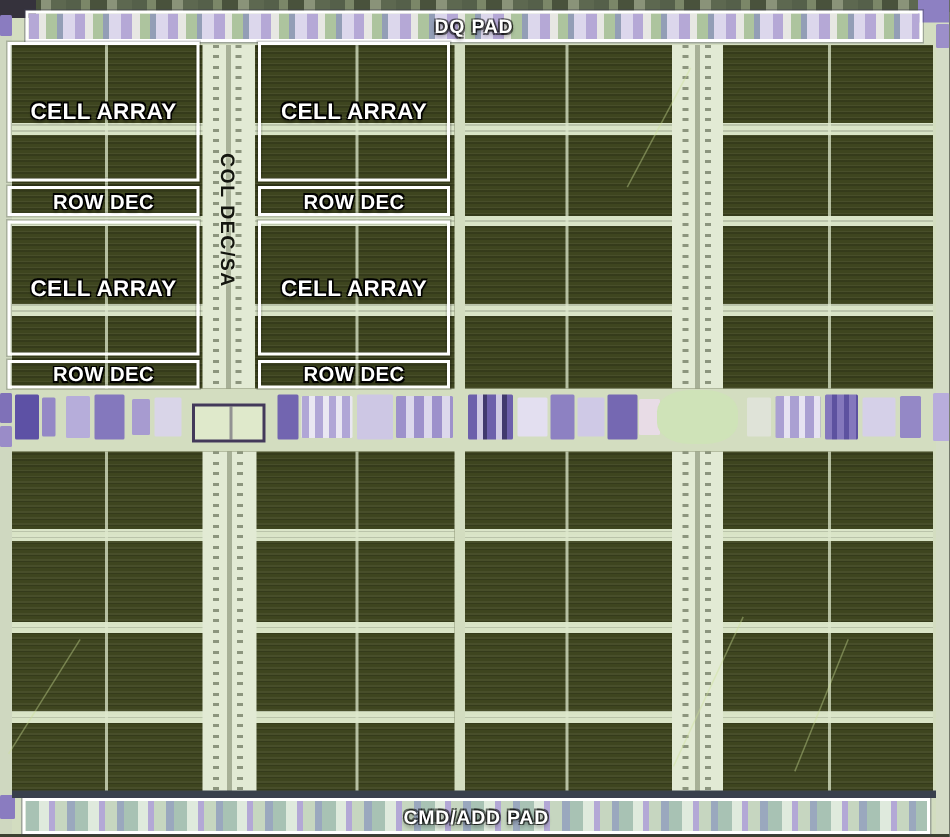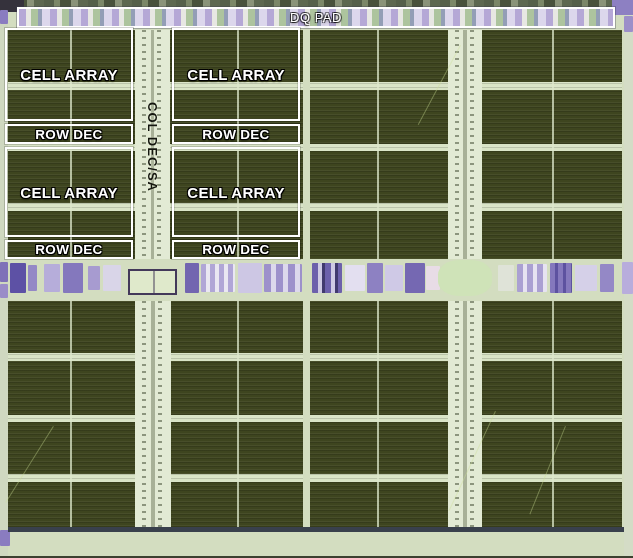--- a/index.html
+++ b/index.html
@@ -47,21 +47,21 @@
   }
   .pad-band.top{
     left:17px;top:7px;width:598px;height:21px;
     background:repeating-linear-gradient(90deg,#b5a8d6 0 7px,#e7e7e3 7px 12px,#adc49e 12px 19px,#939eb6 19px 23px,#dcd7ec 23px 31px);
   }
   .pad-band.bottom{
     left:15px;top:532px;width:605px;height:24px;
     background:repeating-linear-gradient(90deg,#a8c2b4 0 9px,#dfeadd 9px 16px,#b3a8d6 16px 20px,#c6d6c0 20px 28px,#9aa8be 28px 33px);
   }
   .pad-label{
-    color:#fff;font-weight:normal;font-size:13px;letter-spacing:.5px;
+    color:#fff;font-weight:bold;font-size:13px;letter-spacing:.5px;
     text-shadow:-1px -1px 0 rgba(0,0,0,.55),1px -1px 0 rgba(0,0,0,.55),-1px 1px 0 rgba(0,0,0,.55),1px 1px 0 rgba(0,0,0,.55),0 2px 3px rgba(0,0,0,.4);
     white-space:nowrap;
     text-align:center;
   }
   
   .dark-underline{position:absolute;left:8px;top:527px;width:616px;height:5px;background:#39404c;}
   .fuse-box{
     position:absolute;left:128px;top:269px;width:45px;height:22px;
     border:2px solid #43395a;background:#dfe9cb;
   }
@@ -155,20 +155,23 @@
 
   <div class="fuse-box">
     <div class="mid"></div>
   </div>
 
   <div class="dark-underline"></div>
 
   <div class="pad-band top">
     <span class="pad-label">DQ PAD</span>
   </div>
+  <div class="pad-band bottom">
+    <span class="pad-label">CMD/ADD PAD</span>
+  </div>
 
   <div class="anno-box" style="left:5px;top:28px;width:128px;height:93px;">
     <span class="anno-label">CELL ARRAY</span>
   </div>
   <div class="anno-box" style="left:5px;top:124px;width:128px;height:20px;">
     <span class="anno-label small">ROW DEC</span>
   </div>
   <div class="anno-box" style="left:5px;top:147px;width:128px;height:90px;">
     <span class="anno-label">CELL ARRAY</span>
   </div>

